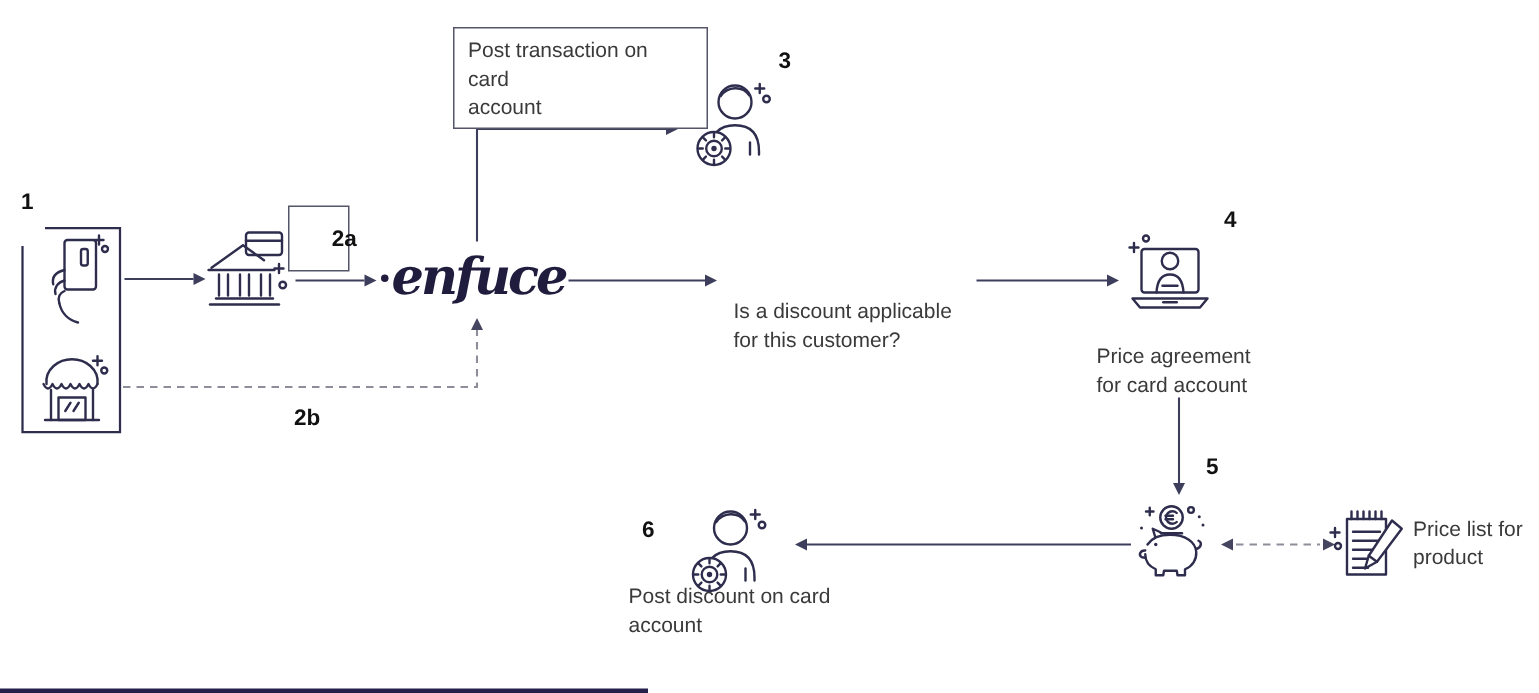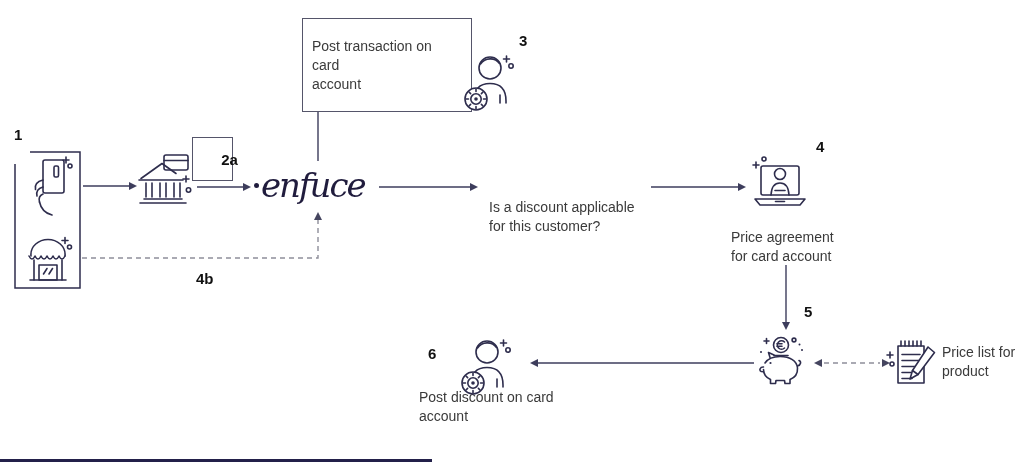--- a/index.html
+++ b/index.html
@@ -8,23 +8,23 @@
   .stage { position:absolute; left:0; top:0; width:1026px; height:462px; }
   .abs { position:absolute; }
   svg.overlay { position:absolute; left:0; top:0; pointer-events:none; }
   .ln  { stroke:var(--line); fill:none; stroke-width:1.4px; }
   .hd  { fill:var(--line); stroke:none; }
   .dln { stroke:var(--dash); fill:none; stroke-width:1.4px; stroke-dasharray:5 4; }
   .dhd { fill:var(--dash_head); stroke:none; }
   .bx1 { stroke:var(--icon); fill:none; stroke-width:1.5px; }
   .txt { font-size:14px; line-height:1.34; color:var(--text); white-space:pre-line; }
   .num { font-size:15px; font-weight:bold; color:var(--number); }
-  .note-box { border:1px solid var(--box_border); padding:18px 9px; width:170px; background:#fff; }
+  .note-box { border:1px solid var(--box_border); padding:5px 9px; width:170px; background:#fff; }
   .label-box { border:1px solid var(--box_border); width:41px; height:44px; display:flex; align-items:center; justify-content:center; background:#fff; }
-  .logo { font-family:"DejaVu Serif",serif; font-style:italic; font-weight:normal; font-size:34px; letter-spacing:-2px; color:var(--logo); }
+  .logo { font-family:"DejaVu Serif",serif; font-style:italic; font-weight:bold; font-size:34px; letter-spacing:-2px; color:var(--logo); }
   .logo-dot { width:5px; height:5px; border-radius:50%; background:var(--logo); }
   .footer-bar { position:absolute; left:0; bottom:0; width:432px; height:3px; background:var(--footer_bar); }
   .ic * { stroke:var(--icon); fill:none; stroke-width:1.6px; stroke-linecap:round; stroke-linejoin:round; }
   .ic .fw { fill:#ffffff; }
   .ic .fd { fill:var(--icon); stroke:none; }
 </style>
 </head>
 <body>
 
 <div class="stage">
@@ -56,21 +56,21 @@
 
     <path class="dln" d="M824,363 H880"></path>
     <path class="dhd" d="M822,359 L814,363 L822,367 Z"></path>
     <path class="dhd" d="M882,359 L890,363 L882,367 Z"></path>
 
     <path class="dln" d="M82,258 H318 V220"></path>
     <path class="dhd" d="M314,220 L318,212 L322,220 Z"></path>
   </svg>
 
   <div class="abs num" style="left:14px;top:126px;">1</div>
-  <div class="abs num" style="left:196px;top:270px;">4b</div>
+  <div class="abs num" style="left:196px;top:270px;">2b</div>
   <div class="abs num" style="left:519px;top:32px;">3</div>
   <div class="abs num" style="left:816px;top:138px;">4</div>
   <div class="abs num" style="left:804px;top:303px;">5</div>
   <div class="abs num" style="left:428px;top:345px;">6</div>
 
   <div class="abs label-box" style="left:192px;top:137px;padding-left:34px;">
     <span class="num">2a</span>
   </div>
 
   <div class="abs note-box txt" style="left:302px;top:18px;">Post transaction on card

